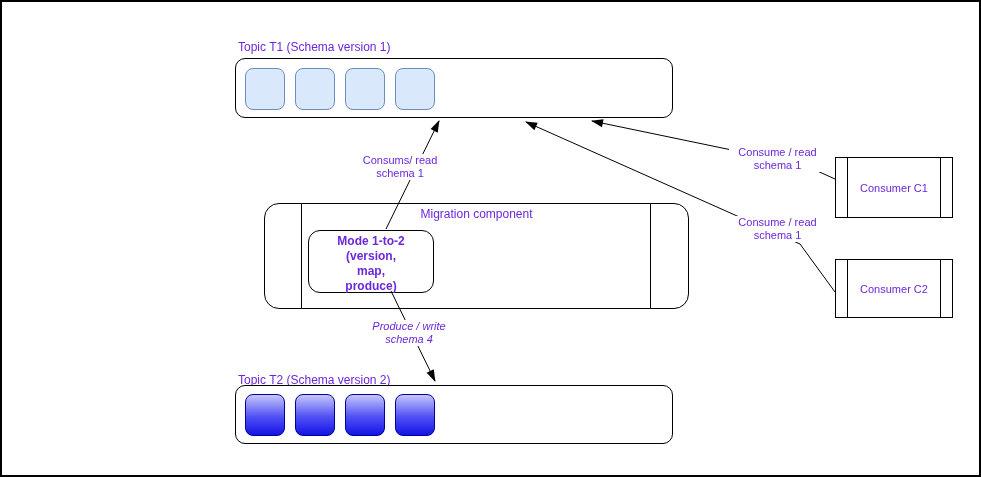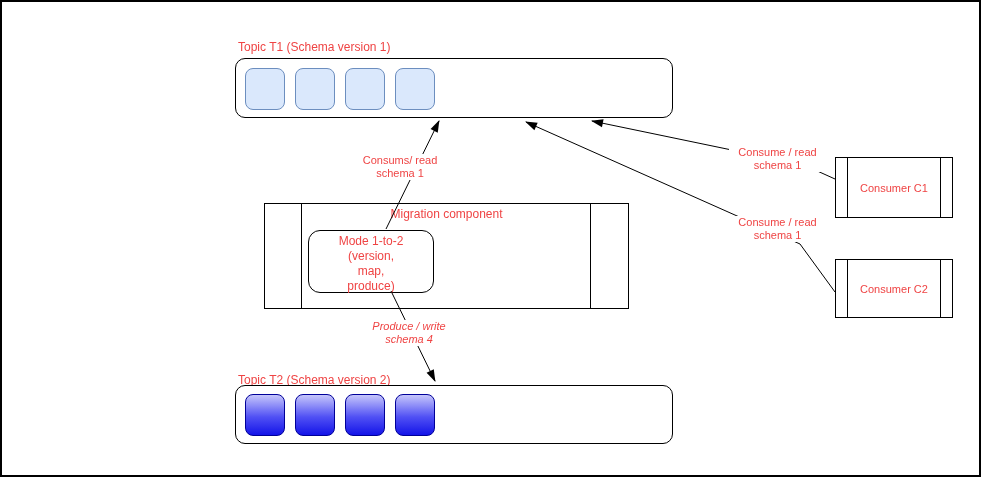--- a/index.html
+++ b/index.html
@@ -3,21 +3,21 @@
 <meta charset="utf-8">
 <style>
   html,body{margin:0;padding:0;background:#fff;}
   #canvas{
     position:relative;
     width:981px;height:477px;
     box-sizing:border-box;
     border:2px solid #000;
     background:#fff;
     font-family:"Liberation Sans", sans-serif;
-    color:#ef4444;
+    color:#6d28d9;
     overflow:hidden;
   }
   .abs{position:absolute;}
   .shape-label{font-size:12px;line-height:14px;white-space:nowrap;}
   
   .topic-box{
     box-sizing:border-box;
     border:1px solid #000;
     border-radius:10px;
     background:#fff;
@@ -76,26 +76,26 @@
 
   <div class="abs shape-label" style="left:236px;top:364px;margin-top:7px;">Topic T2 (Schema version 2)</div>
   <div class="abs topic-box node" style="left:233px;top:383px;width:438px;height:59px;">
     <div class="msg msg-t2 m1"></div>
     <div class="msg msg-t2 m2"></div>
     <div class="msg msg-t2 m3"></div>
     <div class="msg msg-t2 m4"></div>
   </div>
 
 
-  <div class="abs node" id="migration-box" style="left:262px;top:201px;width:365px;height:106px;">
+  <div class="abs node" id="migration-box" style="left:262px;top:201px;width:425px;height:106px;border-radius:15px;">
     <div class="bar" style="left:36px;"></div>
     <div class="bar" style="right:37px;"></div>
     <div class="abs" id="migration-title">Migration component</div>
   </div>
-  <div class="abs node" id="mode-box" style="left:306px;top:228px;width:126px;height:63px;">
+  <div class="abs node" id="mode-box" style="left:306px;top:228px;width:126px;height:63px;font-weight:bold;">
     <div>Mode 1-to-2</div>
     <div>(version,</div>
     <div>map,</div>
     <div>produce)</div>
   </div>
 
   <div class="abs process node" style="left:833px;top:155px;width:118px;height:61px;">
     <div class="bar" style="left:11px;"></div>
     <div class="bar" style="right:11px;"></div>
     <span>Consumer C1</span>

